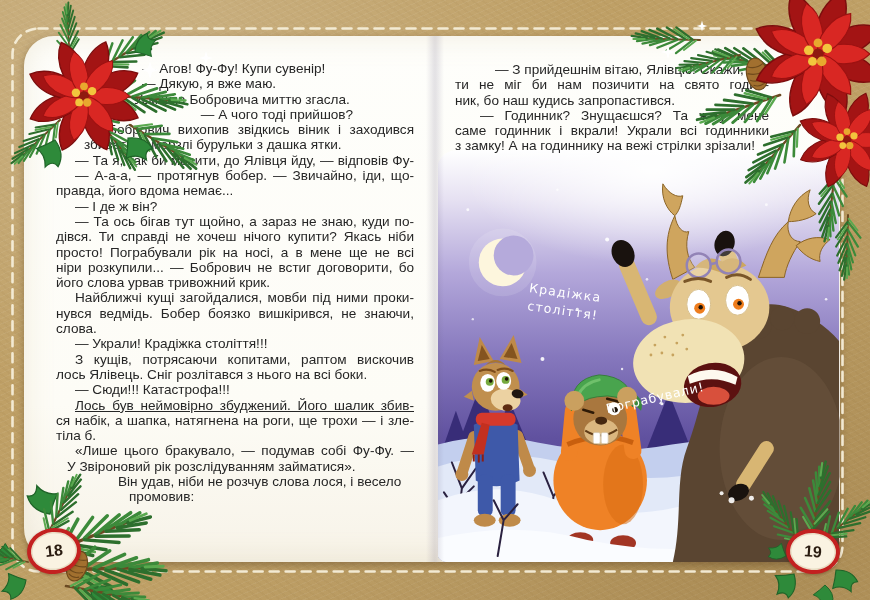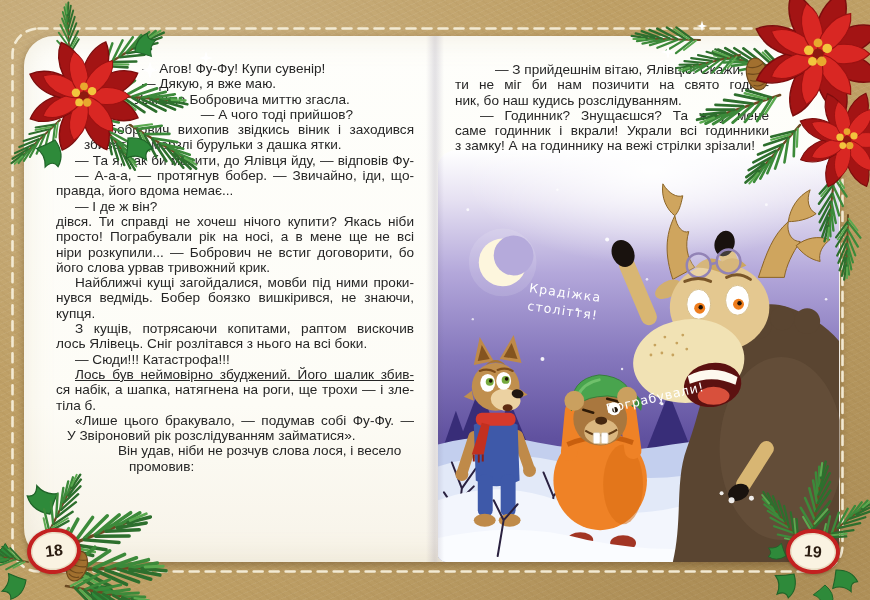--- a/index.html
+++ b/index.html
@@ -56,44 +56,46 @@
   <div class="line" style="padding-left: 86px;">— Агов! Фу-Фу! Купи сувенір!</div>
       <div class="line" style="padding-left: 86px;">— Дякую, я вже маю.</div>
       <div class="line" style="padding-left: 78px;">Усмішка Бобровича миттю згасла.</div>
       <div class="line" style="padding-left: 84px; text-align: center;">— А чого тоді прийшов?</div>
       <div class="line just" style="padding-left: 52px;">Бобрович вихопив звідкись віник і заходився</div>
       <div class="line" style="padding-left: 28px;">збивати замерзлі бурульки з дашка ятки.</div>
       <div class="line just" style="padding-left: 19px;">— Та я, так би мовити, до Ялівця йду, — відповів Фу-</div>
       <div class="line just" style="padding-left: 19px;">— А-а-а, — протягнув бобер. — Звичайно, іди, що-</div>
       <div class="line">правда, його вдома немає...</div>
       <div class="line" style="padding-left: 19px;">— І де ж він?</div>
+      <div class="line just" style="padding-left: 19px;">— Та ось бігав тут щойно, а зараз не знаю, куди по-</div>
       <div class="line just">дівся. Ти справді не хочеш нічого купити? Якась ніби</div>
       <div class="line just">просто! Пограбували рік на носі, а в мене ще не всі суве-</div>
       <div class="line just">ніри розкупили... — Бобрович не встиг договорити, бо</div>
       <div class="line">його слова урвав тривожний крик.</div>
       <div class="line just" style="padding-left: 19px;">Найближчі кущі загойдалися, мовби під ними проки-</div>
       <div class="line just">нувся ведмідь. Бобер боязко вишкірився, не знаючи,</div>
-      <div class="line">купця.</div>
+      <div class="line">слова.</div>
+      <div class="line" style="padding-left: 19px;">— Украли! Крадіжка століття!!!</div>
       <div class="line just" style="padding-left: 19px;">З кущів, потрясаючи копитами, раптом вискочив</div>
       <div class="line">лось Ялівець. Сніг розлітався з нього на всі боки.</div>
       <div class="line" style="padding-left: 19px;">— Сюди!!! Катастрофа!!!</div>
       <div class="line just" style="padding-left: 19px; text-decoration: underline;">Лось був неймовірно збуджений. Його шалик збив-</div>
       <div class="line just">ся набік, а шапка, натягнена на роги, ще трохи — і зле-</div>
       <div class="line">тіла б.</div>
       <div class="line just" style="padding-left: 19px;">«Лише цього бракувало, — подумав собі Фу-Фу. —</div>
       <div class="line" style="padding-left: 11px;">У Звіроновий рік розслідуванням займатися».</div>
       <div class="line" style="padding-left: 62px;">Він удав, ніби не розчув слова лося, і весело</div>
       <div class="line" style="padding-left: 73px;">промовив:</div>
     </div>
 
   <div class="text-col right">
 
   <div class="line" style="padding-left: 40px;">— З прийдешнім вітаю, Ялівцю! Скажи,</div>
       <div class="line just">ти не міг би нам позичити на свято годин-</div>
-      <div class="line">ник, бо наш кудись розслідуванням.</div>
+      <div class="line">ник, бо наш кудись запропастився.</div>
       <div class="line just" style="padding-left: 25px;">— Годинник? Знущаєшся? Та ж у мене</div>
       <div class="line just">саме годинник і вкрали! Украли всі годинники</div>
       <div class="line">з замку! А на годиннику на вежі стрілки зрізали!</div>
     </div>
 
   <div class="illustration">
     <svg width="403" height="412" viewBox="0 0 403 414">
       <defs>
         <linearGradient id="sky" x1="0" y1="0" x2="0" y2="1">
           <stop offset="0" stop-color="#ffffff"></stop>

